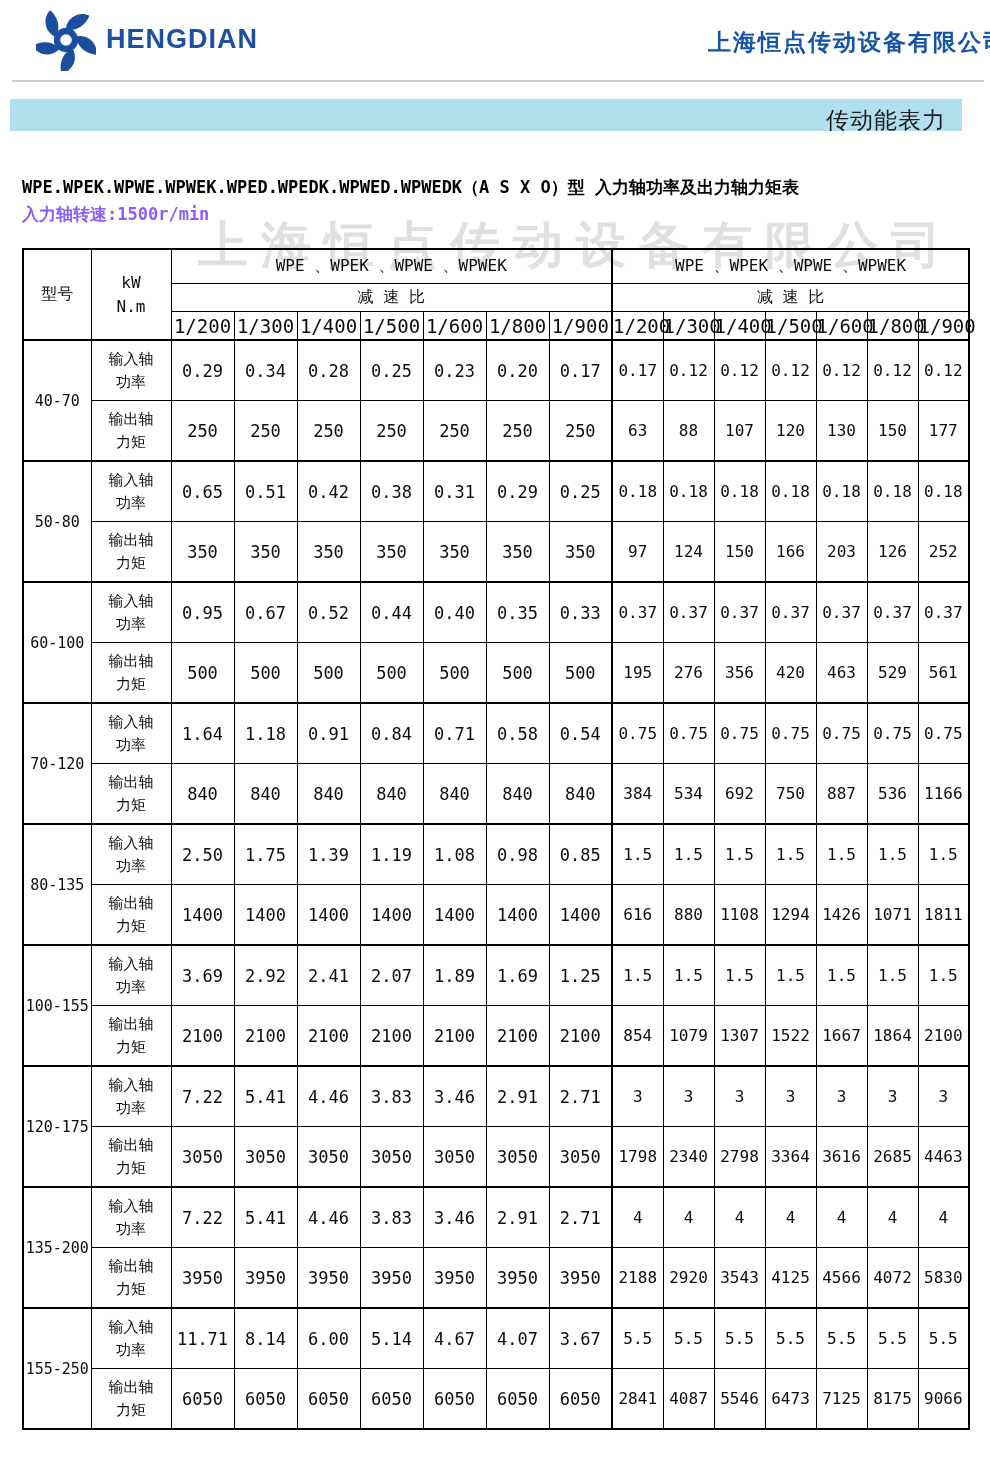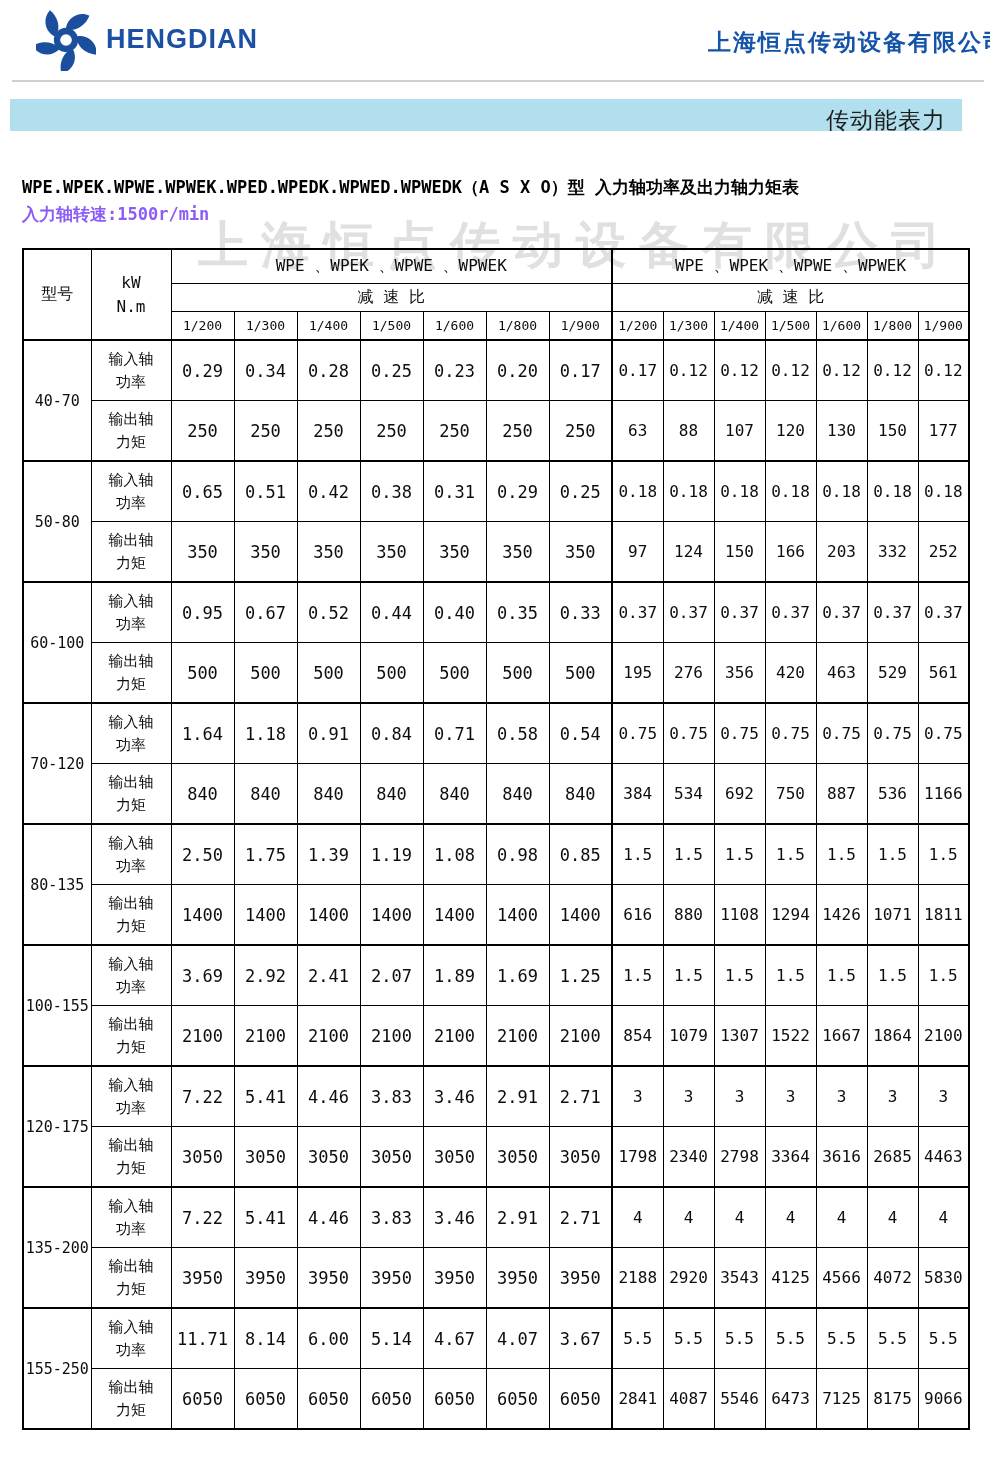--- a/index.html
+++ b/index.html
@@ -54,21 +54,21 @@
   }
   .spec-table th,.spec-table td{
     border:1px solid #000;text-align:center;vertical-align:middle;
     padding:0;color:#0d0d0d;font-weight:normal;background:transparent;
   }
   .spec-table{border:2px solid #000;}
   .spec-table .r0{border-left:2px solid #000;}
   .spec-table tbody tr.group-start td{border-top:2px solid #000;}
   .spec-table thead tr.h1 th{height:33px;font-size:16px;}
   .spec-table thead tr.h2 th{height:27px;font-size:16px;}
-  .spec-table thead tr.h3 th{height:27px;font-size:13px;}
+  .spec-table thead tr.h3 th{height:27px;font-size:19px;}
   .spec-table thead th.modelh{font-size:17px;}
   .spec-table thead th.unith div{line-height:1.45;font-size:16px;}
   .spec-table tbody td{height:59px;}
   .spec-table td.model{font-size:15px;}
   .spec-table td.rowlabel{font-size:15px;}
   .spec-table td.rowlabel div{line-height:1.5;}
   .spec-table td.val-l{font-size:17px;}
   .spec-table td.val-r{font-size:16px;}
 </style>
 </head>
@@ -226,21 +226,21 @@
           <td class="val-l">350</td>
           <td class="val-l">350</td>
           <td class="val-l">350</td>
           <td class="val-l">350</td>
           <td class="val-l">350</td>
           <td class="val-r r0">97</td>
           <td class="val-r">124</td>
           <td class="val-r">150</td>
           <td class="val-r">166</td>
           <td class="val-r">203</td>
-          <td class="val-r">332</td>
+          <td class="val-r">126</td>
           <td class="val-r">252</td>
         </tr>
         <tr class="group-start">
           <td class="model" rowspan="2">60-100</td>
           <td class="rowlabel">
             <div>输入轴</div>
             <div>功率</div>
           </td>
           <td class="val-l">0.95</td>
           <td class="val-l">0.67</td>

